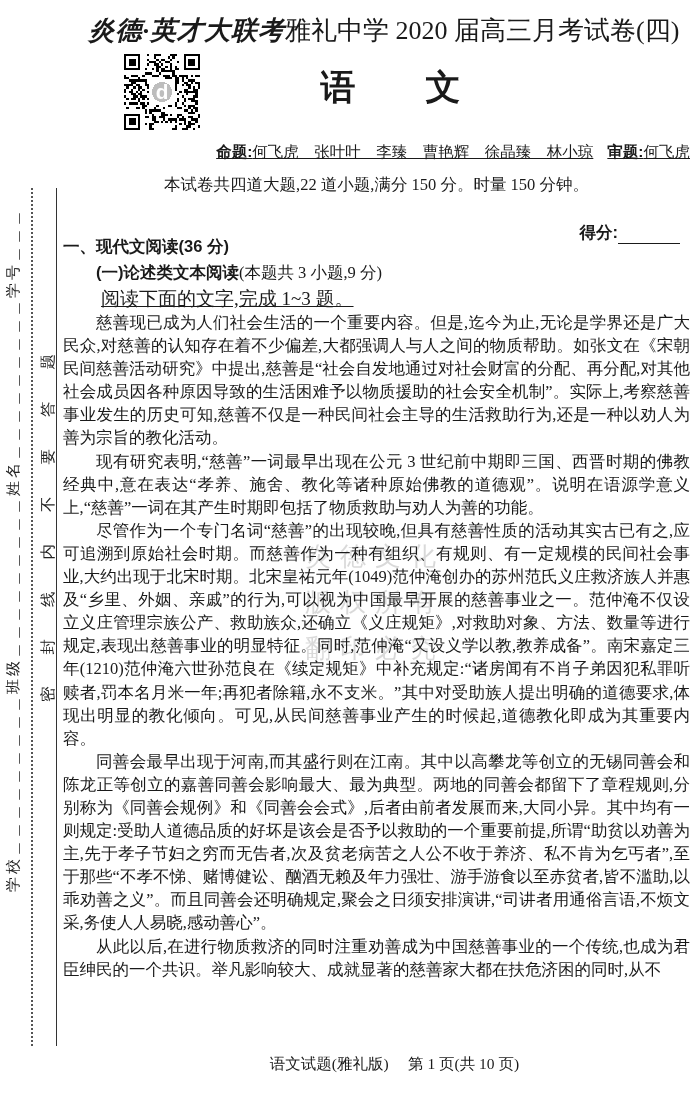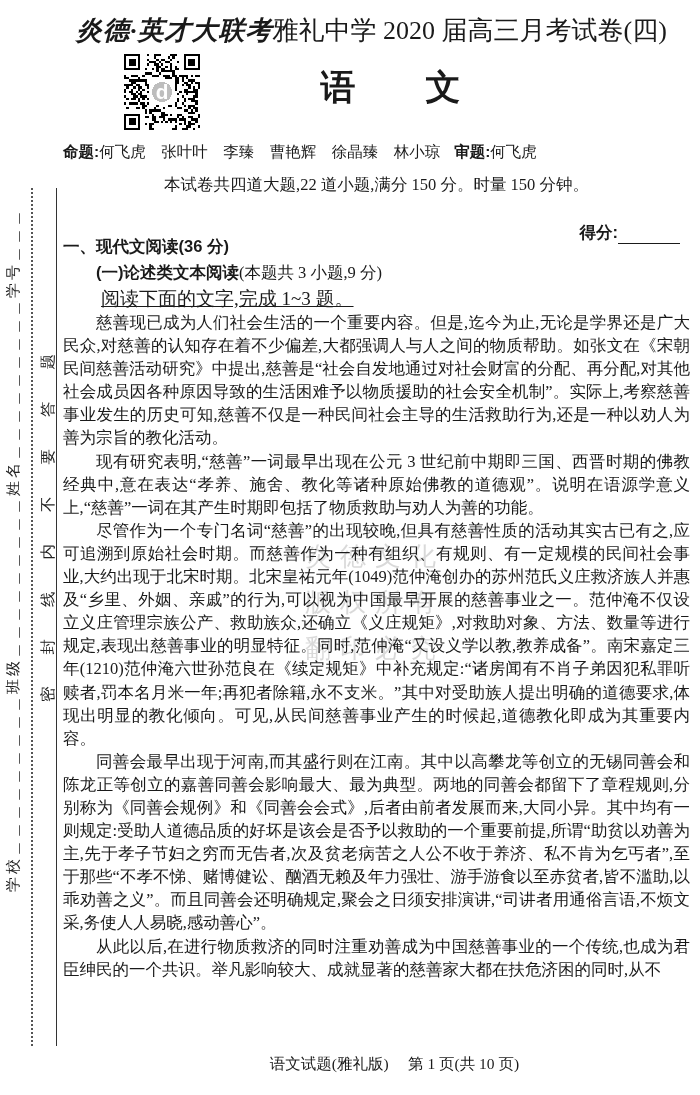--- a/index.html
+++ b/index.html
@@ -19,36 +19,36 @@
   .m-seal{
     position:absolute; left:38px; top:702px; width:420px;
     transform:rotate(-90deg); transform-origin:0 0;
     font-family:"Liberation Sans", sans-serif;
     font-size:15.5px; letter-spacing:32px; white-space:nowrap; color:#222;
   }
 
   
   .header-title{
     position:absolute; top:14px; left:76px; right:8px;
-    text-align:left; white-space:nowrap; font-size:26px; line-height:34px;
+    text-align:center; white-space:nowrap; font-size:26px; line-height:34px;
   }
   .header-title .brand{ font-weight:bold; font-style:italic; letter-spacing:1px; }
   .header-title .rest{ font-weight:500; }
 
   .qr{ position:absolute; left:124px; top:54px; width:76px; height:76px; }
 
   .subject{
     position:absolute; top:66px; left:63px; width:627px; padding-left:28px;
     text-align:center; font-family:"Liberation Sans", sans-serif;
     font-weight:bold; font-size:35px; line-height:42px;
   }
 
   .setters{
     position:absolute; top:142px; left:63px; width:627px;
-    text-align:left; font-size:15.5px; white-space:nowrap;
+    text-align:right; font-size:15.5px; white-space:nowrap;text-decoration:underline;
   }
   .setters .lbl{ font-family:"Liberation Sans", sans-serif; font-weight:bold; }
   .setters .names{ margin-right:14px; }
 
   .exam-info{
     position:absolute; top:174px; left:63px; width:627px;
     text-align:center; font-size:16.5px;
   }
 
   .score{

